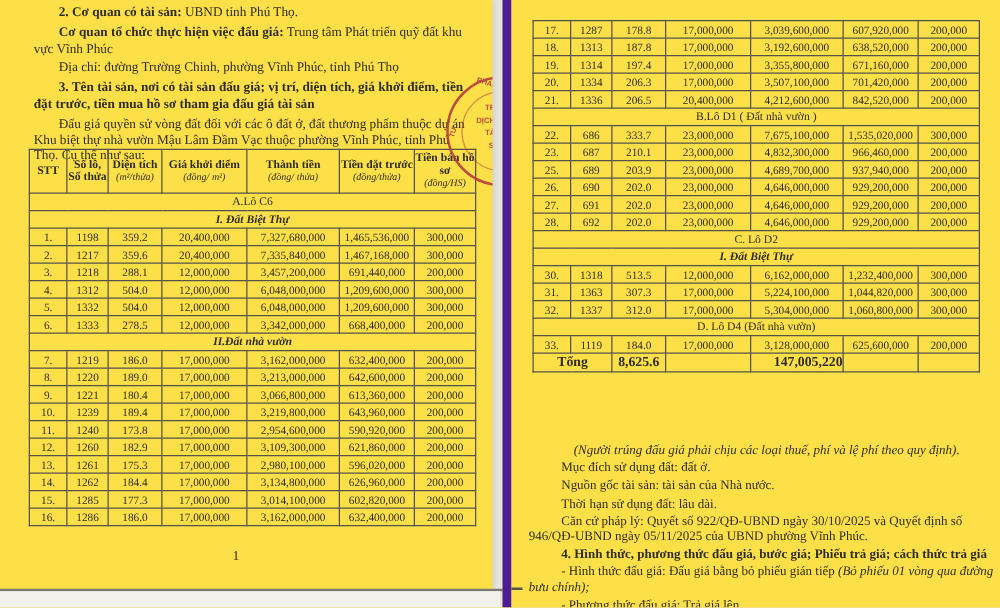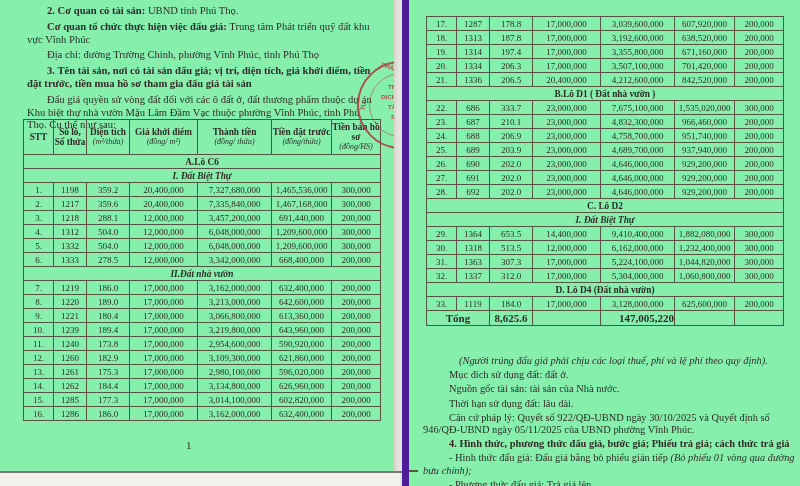--- a/index.html
+++ b/index.html
@@ -4,21 +4,21 @@
 <style>
   * { box-sizing: border-box; }
   html,body { margin:0; padding:0; }
   body {
     width:800px; height:486px; position:relative; overflow:hidden;
     background:#e6e4df;
     font-family:"Liberation Serif","DejaVu Serif",serif;
     color:#2e2c29;
   }
   .page {
-    position:absolute; background:#86efac; overflow:hidden;
+    position:absolute; background:#fde047; overflow:hidden;
   }
   #page1 { left:0; top:0; width:394px; height:472px; box-shadow:2px 0 3px rgba(0,0,0,.08); }
   #page2 { left:402px; top:0; width:450px; height:486px; border-left:7px solid #4c1d95; }
   .page-bottom-edge {
     position:absolute; left:0; top:471px; width:410px; height:2px;
     background:#7c786f;
   }
   .bottom-strip { position:absolute; left:0; top:473px; width:400px; height:13px; background:#f2f1ec; }
 
   
@@ -41,21 +41,21 @@
   #page2 table.lots { left:17px; top:16px; }
   table.lots th, table.lots td {
     border:1px solid #55524c; padding:1px 1px; text-align:center;
     overflow:hidden; white-space:nowrap;
   }
   table.lots thead th { white-space:normal; padding:2px 0; line-height:10px; vertical-align:middle; }
   .hl { display:block; font-size:9.3px; font-weight:bold; }
   .hu { display:block; font-size:8px; font-style:italic; font-weight:normal; }
   table.lots td { height:14px; }
   td.section { text-align:left; padding-left:4px; font-size:9.3px; height:12px; }
-  td.sb  { font-weight:bold; }
+  td.sb  { font-weight:normal; }
   td.sbi { font-weight:bold; font-style:italic; }
   tr.total-row td { font-weight:bold; font-size:11px; }
   tr.total-row td.amt { text-align:left; padding-left:18px; }
 
   
   .stamp { position:absolute; left:357px; top:61px; width:88px; height:88px; z-index:6; color:#b23a40; opacity:.88; }
   .stamp .ring  { position:absolute; left:0; top:0; right:0; bottom:0; border:2.5px solid #b23a40; border-radius:50%; }
   .stamp .inner { position:absolute; left:12px; top:12px; right:12px; bottom:12px; border:1px solid rgba(178,58,64,.6); border-radius:50%; }
   .stamp span { position:absolute; font-family:"Liberation Sans","DejaVu Sans",sans-serif; font-weight:bold; }
   .stamp .arc-top  { left:24px; top:3px;  font-size:6px; transform:rotate(18deg); }
@@ -367,29 +367,20 @@
         <tr>
           <td>23.</td>
           <td>687</td>
           <td>210.1</td>
           <td>23,000,000</td>
           <td>4,832,300,000</td>
           <td>966,460,000</td>
           <td>200,000</td>
         </tr>
         <tr>
-          <td>24.</td>
-          <td>688</td>
-          <td>206.9</td>
-          <td>23,000,000</td>
-          <td>4,758,700,000</td>
-          <td>951,740,000</td>
-          <td>200,000</td>
-        </tr>
-        <tr>
           <td>25.</td>
           <td>689</td>
           <td>203.9</td>
           <td>23,000,000</td>
           <td>4,689,700,000</td>
           <td>937,940,000</td>
           <td>200,000</td>
         </tr>
         <tr>
           <td>26.</td>
@@ -416,29 +407,20 @@
           <td>23,000,000</td>
           <td>4,646,000,000</td>
           <td>929,200,000</td>
           <td>200,000</td>
         </tr>
         <tr>
           <td colspan="7" class="section sb">C. Lô D2</td>
         </tr>
         <tr>
           <td colspan="7" class="section sbi">I. Đất Biệt Thự</td>
-        </tr>
-        <tr>
-          <td>29.</td>
-          <td>1364</td>
-          <td>653.5</td>
-          <td>14,400,000</td>
-          <td>9,410,400,000</td>
-          <td>1,882,080,000</td>
-          <td>300,000</td>
         </tr>
         <tr>
           <td>30.</td>
           <td>1318</td>
           <td>513.5</td>
           <td>12,000,000</td>
           <td>6,162,000,000</td>
           <td>1,232,400,000</td>
           <td>300,000</td>
         </tr>

